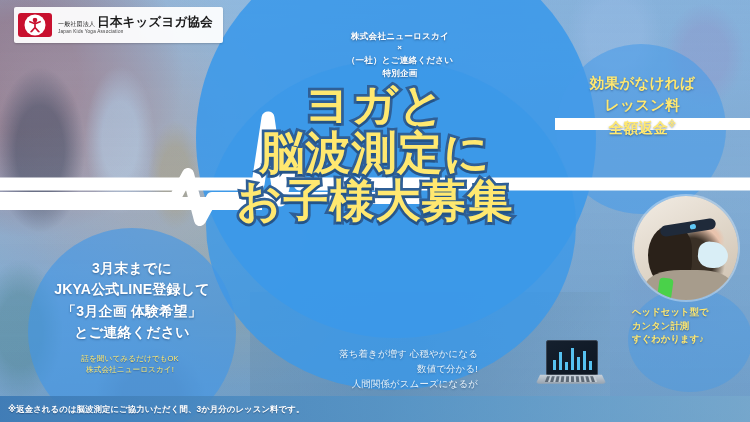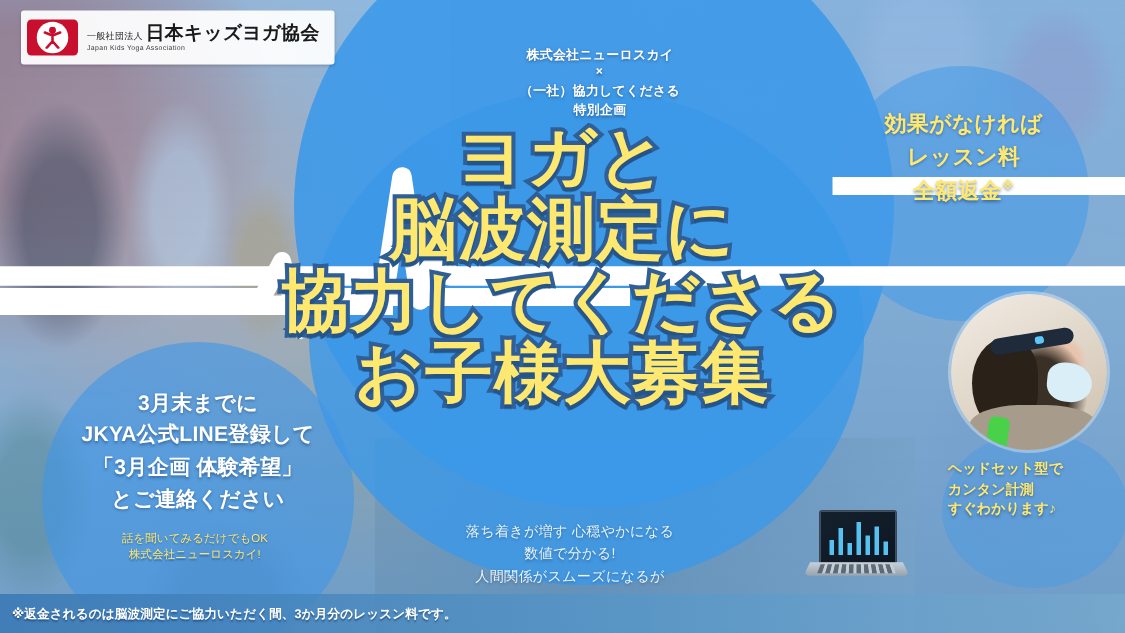--- a/index.html
+++ b/index.html
@@ -260,21 +260,21 @@
     line-height: 1.5;
     letter-spacing: 0.1px;
     text-shadow: 0 1px 1px rgba(20,55,100,0.5);
   }
 
   
   .benefits {
     position: absolute;
     left: 282px; top: 346px;
     width: 196px;
-    text-align: center;
+    text-align: right;
     color: #eaf4fb;
     font-size: 9.4px;
     font-weight: 400;
     line-height: 1.62;
     letter-spacing: 0.2px;
     text-shadow: 0 1px 2px rgba(20,55,100,0.45);
   }
 
   
   .headset-caption {
@@ -484,28 +484,27 @@
         <span class="lead">一般社団法人</span>
         <span class="main">日本キッズヨガ協会</span>
       </div>
       <div class="logo-en">Japan Kids Yoga Association</div>
     </div>
   </div>
 
   <div class="collab">
     <div>株式会社ニューロスカイ</div>
     <div class="x">×</div>
-    <div>（一社）協力してくださる</div>
+    <div>（一社）とご連絡ください</div>
     <div>特別企画</div>
   </div>
 
   <div class="headline">
     <span class="ln l1">ヨガと</span>
     <span class="ln l2">脳波測定に</span>
-    <span class="ln l3">協力してくださる</span>
     <span class="ln l4">お子様大募集</span>
   </div>
 
   <div class="refund">
     <div>効果がなければ</div>
     <div>レッスン料</div>
     <div>
       <span>全額返金</span><sup>※</sup>
     </div>
   </div>

